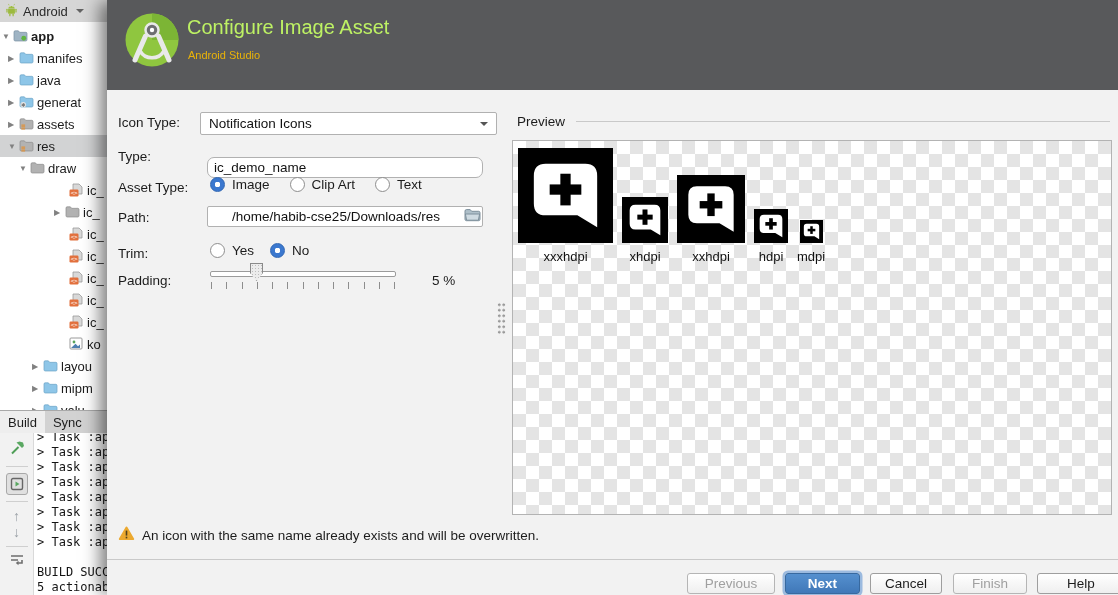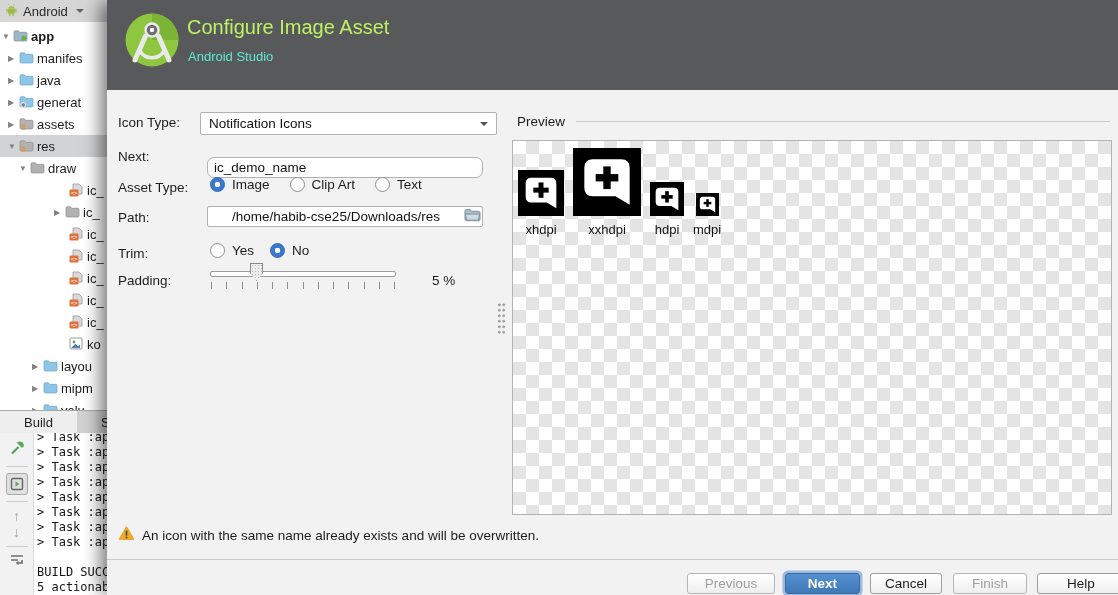--- a/index.html
+++ b/index.html
@@ -17,38 +17,38 @@
   .tree-row{ height:22px; display:flex; align-items:center; font-size:13px; color:#1c1c1c; white-space:nowrap; }
   .tree-row.selected{ background:#d2d3d4; }
   .tree-row.bold{ font-weight:bold; }
   .t-arrow{ flex:0 0 11px; width:11px; font-size:8px; color:#818181; text-align:left; }
   .t-icon{ flex:0 0 16px; width:16px; height:15px; margin-right:2px; }
   .t-icon svg{ display:block; }
 
   .build-panel{ position:absolute; left:0; top:410px; width:107px; height:185px; background:#fff; z-index:2; overflow:hidden; }
   .build-tabs{ position:absolute; top:0; left:0; width:107px; height:23px; background:#d2d2d2;
     border-top:1px solid #a9a9a9; display:flex; font-size:13px; color:#1e1e1e; z-index:3; }
-  .build-tab{ padding:0 24px; display:flex; align-items:center; }
+  .build-tab{ padding:0 8px; display:flex; align-items:center; }
   .build-tab.active{ background:#eeeeee; }
   .build-toolbar{ position:absolute; top:23px; left:0; width:34px; height:162px; background:#f2f2f2;
     border-right:1px solid #d9d9d9; z-index:3; display:flex; flex-direction:column; align-items:center; padding-top:7px; }
   .tb-sep{ width:22px; height:1px; background:#cfcfcf; margin:6px 0; }
   .tb-txt{ font-size:14px; color:#9aa0a6; line-height:16px; }
   .tool-btn{ width:22px; height:22px; background:#e0e0e0; border:1px solid #a8a8a8; border-radius:3px;
     display:flex; align-items:center; justify-content:center; }
   .console{ position:absolute; left:37px; top:5px; z-index:1; font-family:"DejaVu Sans Mono",monospace;
     font-size:12px; line-height:15px; color:#141414; white-space:pre; }
 
   
   .dialog{ position:absolute; left:107px; top:0; width:1011px; height:595px; background:#f2f2f2;
     box-shadow:-9px 0 16px -2px rgba(0,0,0,.5); z-index:5; }
   .dlg-header{ position:absolute; top:0; left:0; width:1011px; height:90px; background:#58595b; }
   .dlg-logo{ position:absolute; left:18px; top:13px; width:54px; height:54px; }
   .dlg-title{ position:absolute; left:80px; top:16px; font-size:20px; color:#bef264; }
-  .dlg-sub{ position:absolute; left:81px; top:49px; font-size:13px; color:#5eead4; }
+  .dlg-sub{ position:absolute; left:81px; top:49px; font-size:11px; color:#eab308; }
   .dlg-body{ position:absolute; top:90px; left:0; width:1011px; height:505px; }
 
   .flabel{ position:absolute; font-size:13.5px; color:#1c1c1c; }
   .combo{ position:absolute; left:93px; top:22px; width:297px; height:23px; background:#fff;
     border:1px solid #b1b1b1; border-radius:2px; display:flex; align-items:center; padding:0 8px;
     font-size:13.5px; color:#111; }
   .combo .caret-down{ margin-left:auto; border-top-color:#555; }
   .textfield{ position:absolute; left:100px; width:276px; height:21px; background:#fff;
     border:1px solid #b1b1b1; border-radius:2px; font:13.5px "Liberation Sans",sans-serif; color:#111; padding:0 6px; }
   .folder-btn{ position:absolute; left:356px; top:118px; width:18px; height:15px; border:none; background:transparent; padding:0; }
@@ -354,21 +354,21 @@
     </div>
 
     <div class="dlg-body">
 
       <span class="flabel" style="left:11px; top:25px">Icon Type:</span>
       <div class="combo">
         <span>Notification Icons</span>
         <span class="caret-down"></span>
       </div>
 
-      <span class="flabel" style="left:11px; top:59px">Next:</span>
+      <span class="flabel" style="left:11px; top:59px">Type:</span>
       <input class="textfield" style="top: 67px; border-radius: 7px;" value="ic_demo_name">
 
       <span class="flabel" style="left:11px; top:90px">Asset Type:</span>
       <div class="radio-row" style="left:103px; top:87px" id="assetRadios">
           <span class="radio-opt">
             <span class="radio sel"></span>
             <span>Image</span>
           </span>
           <span class="radio-opt">
             <span class="radio"></span>
@@ -420,20 +420,29 @@
           <span class="tick"></span>
         </div>
       <span class="flabel" style="left:325px; top:183px">5 %</span>
 
       <div class="splitter"></div>
 
       <span class="flabel" style="left:410px; top:24px">Preview</span>
       <div class="preview-line"></div>
       <div class="preview-panel">
         <div class="density-row" id="densityRow">
+            <div class="density">
+              <span><svg width="95" height="95" viewBox="0 0 48 48">
+                  <rect width="48" height="48" fill="#000"></rect>
+                  <path d="M14 8H34Q40 8 40 14V40L30 34H14Q8 34 8 28V14Q8 8 14 8Z" fill="#fff"></path>
+                  <rect x="21.4" y="13" width="5.2" height="16" fill="#000"></rect>
+                  <rect x="16" y="18.4" width="16" height="5.2" fill="#000"></rect>
+                </svg></span>
+              <span class="dlabel">xxxhdpi</span>
+            </div>
             <div class="density">
               <span><svg width="46" height="46" viewBox="0 0 48 48">
                   <rect width="48" height="48" fill="#000"></rect>
                   <path d="M14 8H34Q40 8 40 14V40L30 34H14Q8 34 8 28V14Q8 8 14 8Z" fill="#fff"></path>
                   <rect x="21.4" y="13" width="5.2" height="16" fill="#000"></rect>
                   <rect x="16" y="18.4" width="16" height="5.2" fill="#000"></rect>
                 </svg></span>
               <span class="dlabel">xhdpi</span>
             </div>
             <div class="density">

